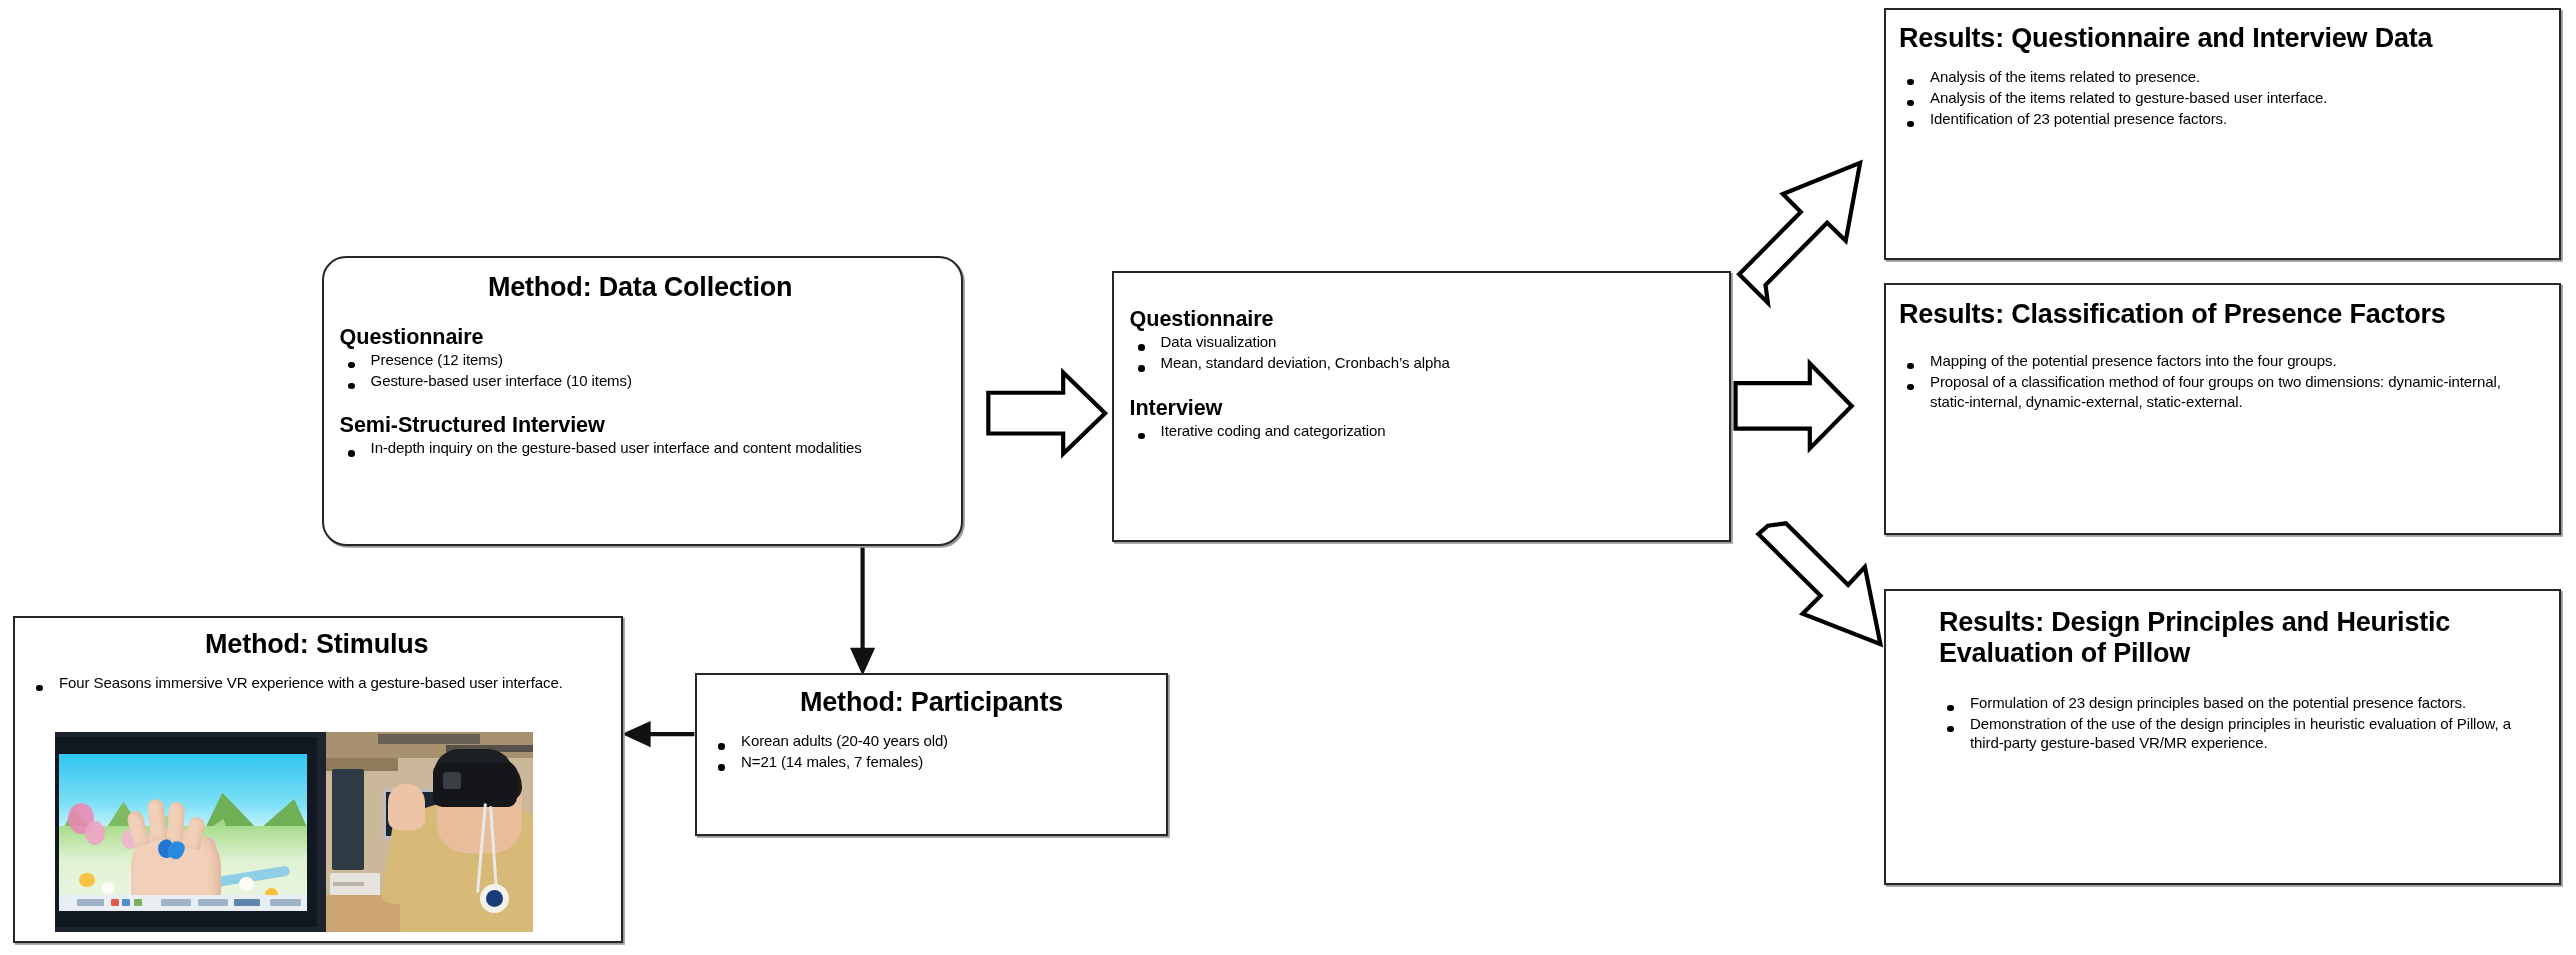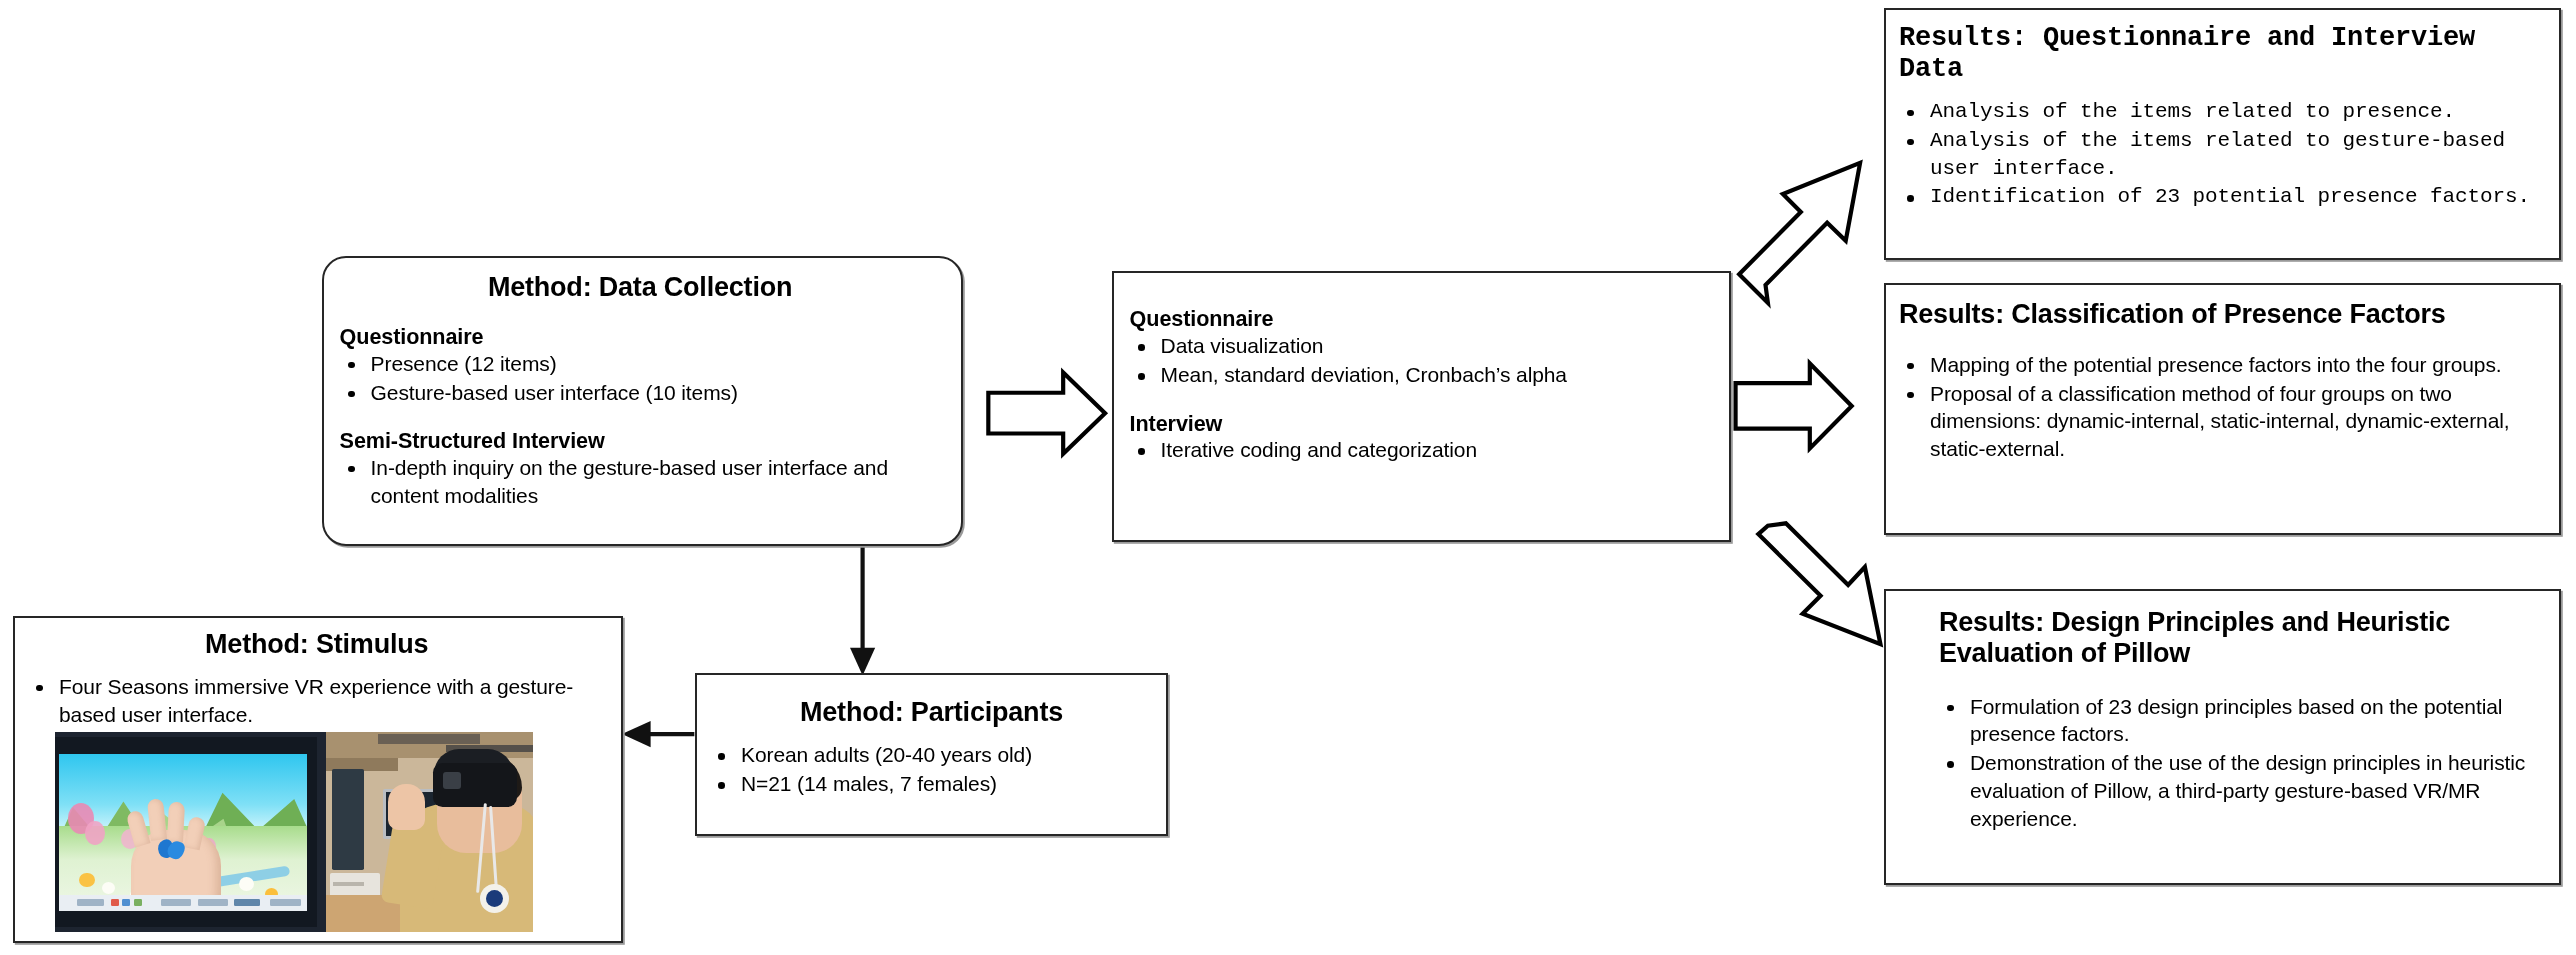--- a/index.html
+++ b/index.html
@@ -43,21 +43,21 @@
     letter-spacing: -0.1px;
   }
 
   ul.bullets {
     list-style: none;
     margin: 0;
     padding: 0;
   }
   ul.bullets > li {
     position: relative;
-    font-size: 21px;
+    font-size: 15px;
     line-height: 1.32;
     letter-spacing: -0.1px;
     padding-left: 31px;
     margin: 0 0 1.2px 0;
   }
   ul.bullets > li::before {
     content: "";
     position: absolute;
     left: 8.4px;
     top: 12px;
@@ -74,23 +74,23 @@
   #box-data-collection { left: 322px;  top: 256px;  width: 641px; height: 290px; border-radius: 24px; }
   #box-data-collection .inner { padding: 14.4px 20.4px 0 15.6px; }
 
   #box-data-analysis   { left: 1112px; top: 271px;  width: 619px; height: 271px; }
   #box-data-analysis .inner { padding: 13px 17px 0 15.6px; }
 
   #box-stimulus        { left: 13px;   top: 616px; width: 610px; height: 327px; }
   #box-stimulus .inner { padding: 10.8px 15.6px 0 13px; }
 
   #box-participants    { left: 695px; top: 673px; width: 473px; height: 163px; }
-  #box-participants .inner { padding: 12px 13px 0 13px; margin-top: 10px; }
-
-  #box-results-1       { left: 1884px; top: 7.8px;   width: 677px; height: 252px; font-family: Liberation Mono, monospace; }
+  #box-participants .inner { padding: 12px 13px 0 13px; }
+
+  #box-results-1       { left: 1884px; top: 7.8px;   width: 677px; height: 252px; }
   #box-results-1 .inner { padding: 13px 18px 0 13px; }
 
   #box-results-2       { left: 1884px; top: 283px;  width: 677px; height: 252px; }
   #box-results-2 .inner { padding: 14.4px 18px 0 13px; }
 
   #box-results-3       { left: 1884px; top: 589px;  width: 677px; height: 296px; padding-left: 40px; }
   #box-results-3 .inner { padding: 15.6px 18px 0 13px; }
 
   
   .photo-wrap {

